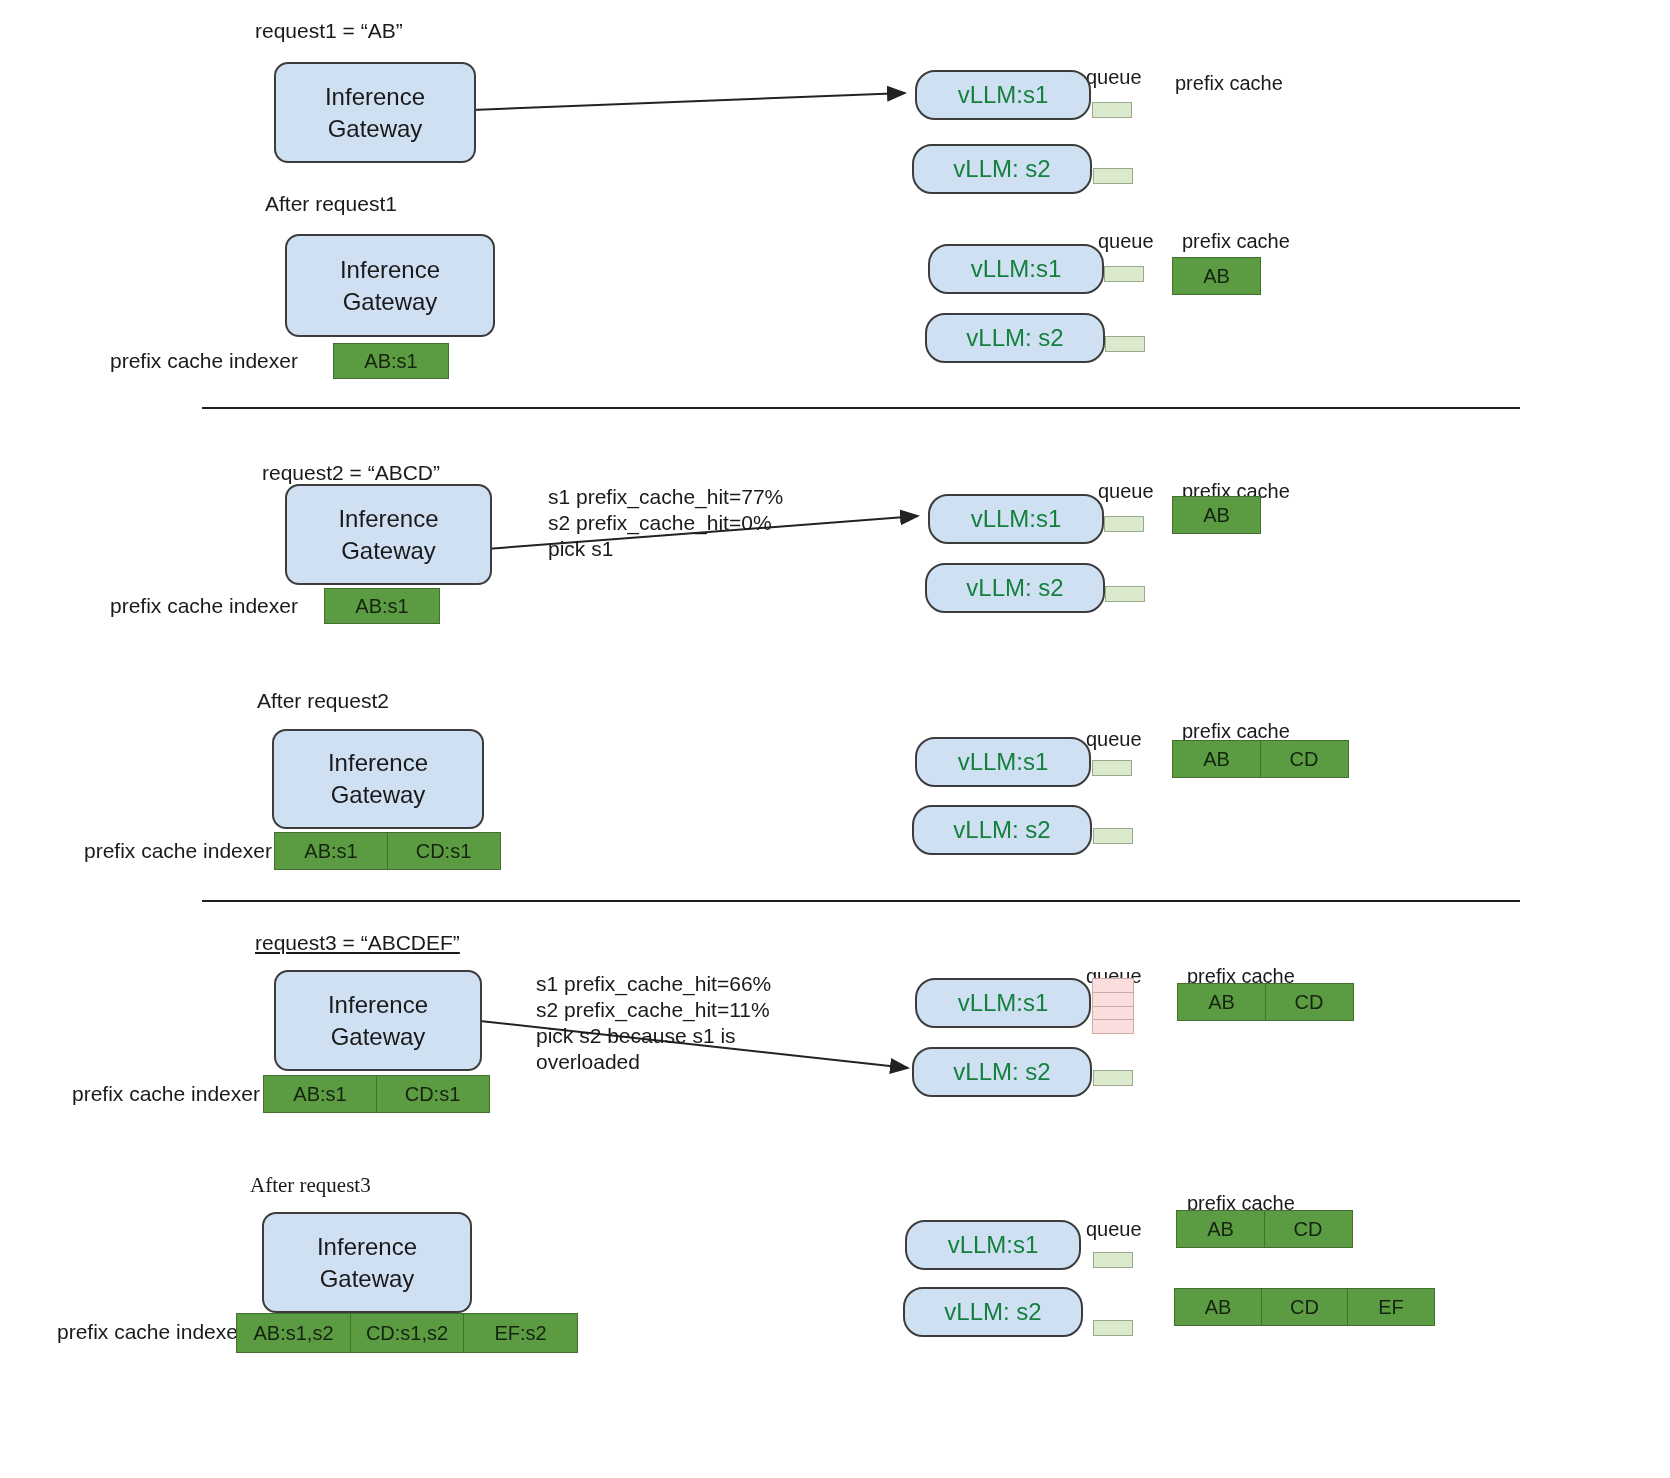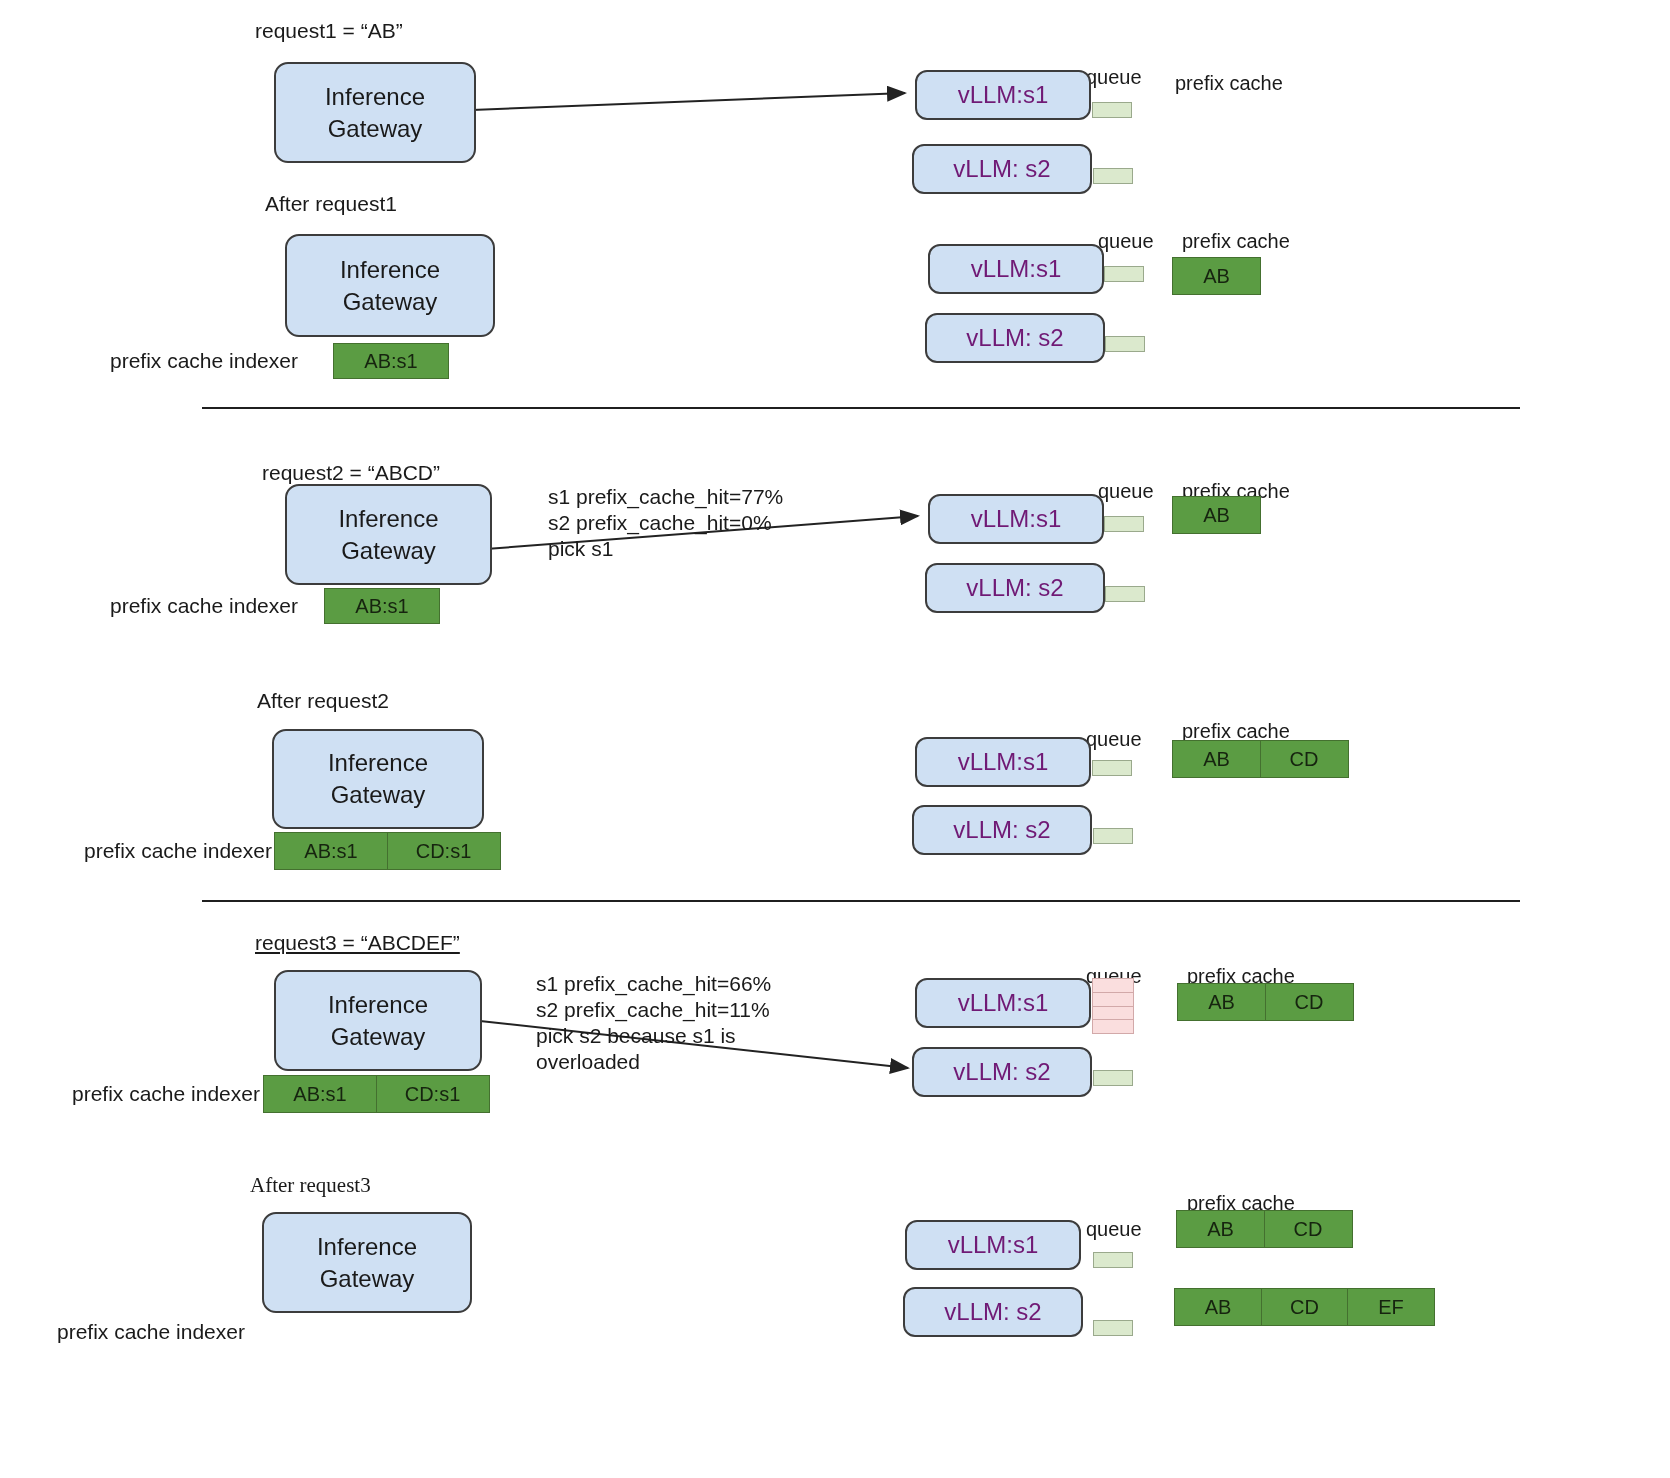--- a/index.html
+++ b/index.html
@@ -19,22 +19,22 @@
   .multiline{white-space:pre-line;}
 
   .gw{
     position:absolute;background:#cfe0f3;border:2px solid #3c3c3c;
     border-radius:14px;display:flex;flex-direction:column;
     align-items:center;justify-content:center;
     font-size:24px;line-height:32px;color:#1a1a1a;text-align:center;
   }
   .srv{
     position:absolute;background:#cfe0f3;border:2px solid #3c3c3c;
-    border-radius:12px;display:flex;align-items:center;justify-content:center;
-    font-size:24px;color:#701a75;
+    border-radius:20px;display:flex;align-items:center;justify-content:center;
+    font-size:24px;color:#15803d;
   }
 
   
   .q{
     position:absolute;background:#dbe9cd;border:1.5px solid #9aa98c;
   }
   .q-full{
     position:absolute;background:#fadede;border:1.5px solid #d2a9a9;
     display:flex;flex-direction:column;
   }
@@ -206,20 +206,25 @@
   <div class="q" style="left:1093px;top:1070px;width:38px;height:14px;"></div>
 
   <div class="lbl" style="left:250px;top:1172px;font-family:Liberation Serif, serif;">After request3</div>
 
   <div class="gw" style="left:262px;top:1212px;width:206px;height:97px;">
     <span>Inference</span>
     <span>Gateway</span>
   </div>
 
   <div class="lbl" style="left:57px;top:1319px;">prefix cache indexer</div>
+  <div class="strip" style="left:236px;top:1313px;">
+    <div class="cell" style="width:115px;height:40px;">AB:s1,s2</div>
+    <div class="cell" style="width:115px;height:40px;">CD:s1,s2</div>
+    <div class="cell" style="width:115px;height:40px;">EF:s2</div>
+  </div>
 
   <div class="lbl small" style="left:1086px;top:1208px;">queue</div>
   <div class="lbl small" style="left:1187px;top:1182px;">prefix cache</div>
 
   <div class="srv" style="left:905px;top:1220px;width:172px;height:46px;">vLLM:s1</div>
   <div class="q" style="left:1093px;top:1252px;width:38px;height:14px;"></div>
   <div class="strip" style="left:1176px;top:1210px;">
     <div class="cell" style="width:89px;height:38px;">AB</div>
     <div class="cell" style="width:89px;height:38px;">CD</div>
   </div>

